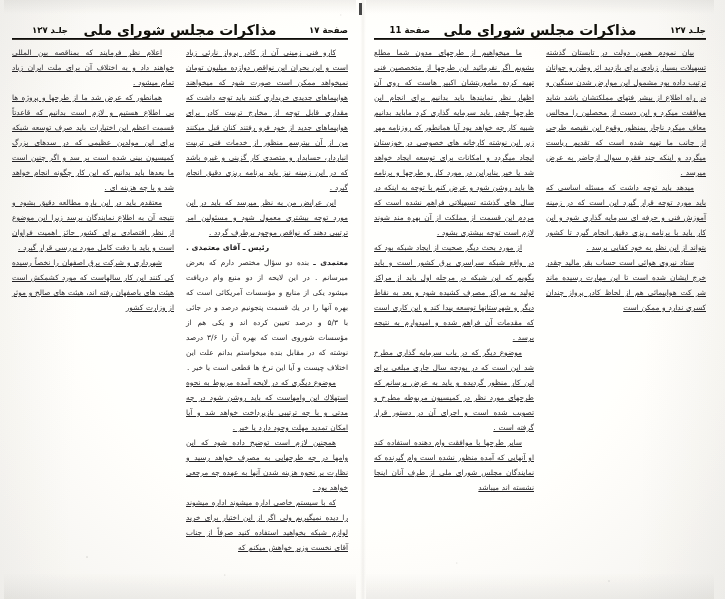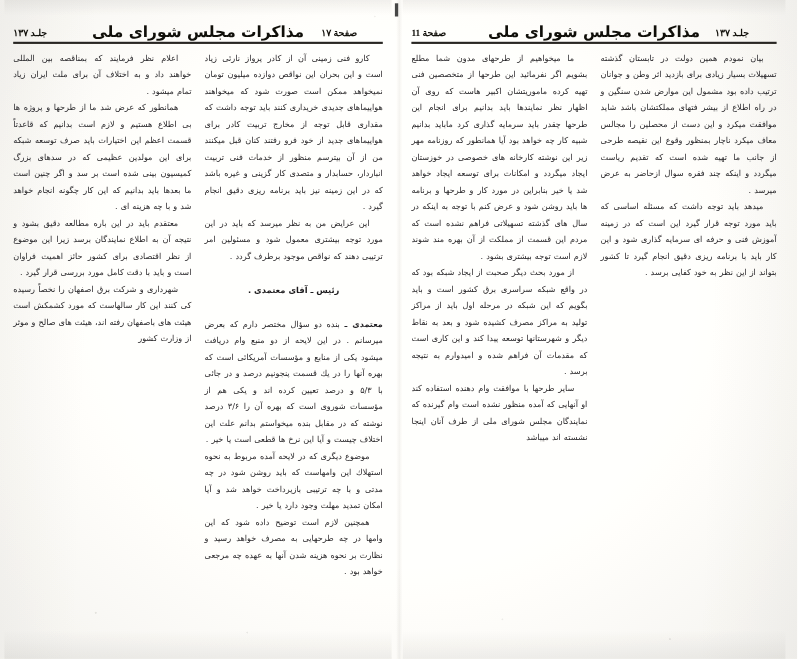--- a/index.html
+++ b/index.html
@@ -71,23 +71,22 @@
     letter-spacing: 0.2px;
   }
   .runhead .rh-title {
     flex: 1;
     text-align: center;
     font-size: 14px;
     letter-spacing: 0.3px;
   }
   .runhead .rh-side {
     min-width: 56px;
-    text-align: left;
+    text-align: right;
     white-space: nowrap;
-    font-family: Liberation Serif, serif;
   }
   .rule {
     position: absolute;
     left: 8px;
     right: 8px;
     top: 38px;
     height: 0;
     border-top: 1.6px solid #141311;
     border-bottom: 0.7px solid #3a3833;
   }
@@ -113,30 +112,30 @@
     margin: 0 0 0 0;
     font-size: 7.4px;
     line-height: 15px;
     text-align: justify;
     text-align-last: right;
     color: #17161a;
     word-spacing: 0.4px;
     letter-spacing: 0.05px;
     text-indent: 0;
   }
-  .para.indent { text-indent: 12px; }
+  .para.indent { text-indent: 12px; text-decoration: underline; }
   .para + .para { margin-top: 0; }
 
   .speaker {
     font-size: 7.6px;
     line-height: 15px;
     font-weight: bold;
     color: #111013;
-    text-align: center;
-    margin: 16px;
+    text-align: left;
+    margin: 0;
   }
   .speaker-inline {
     font-weight: bold;
   }
 
   
   .inklike {
     filter: blur(0.16px);
     opacity: 0.93;
   }
@@ -180,25 +179,27 @@
       <span class="rh-title">مذاکرات مجلس شوراى ملى</span>
       <span class="rh-side">صفحة 11</span>
     </div>
     <div class="rule"></div>
 
     <div class="cols">
 
       <div class="col inklike">
         <p class="para indent">بيان نمودم همين دولت در تابستان گذشته تسهيلات بسيار زيادى براى بازديد اثر وطن و جوانان ترتيب داده بود مشمول اين موارض شدن سنگين و در راه اطلاع از بيشر فتهاى مملكتشان باشد شايد موافقت ميكرد و اين دست از محصلين را مجالس معاف ميكرد ناچار بمنظور وقوع اين نقيصه طرحى از جانب ما تهيه شده است كه تقديم رياست ميگردد و اينكه چند فقره سوال ازحاضر به عرض ميرسد .</p>
         <p class="para indent">ميدهد بايد توجه داشت كه مسئله اساسى كه بايد مورد توجه قرار گيرد اين است كه در زمينه آموزش فنى و حرفه اى سرمايه گذارى شود و اين كار بايد با برنامه ريزى دقيق انجام گيرد تا كشور بتواند از اين نظر به خود كفايى برسد .</p>
+        <p class="para indent">ستاد نيروى هوائى است حساب بقر ماليد چقدر خرج ايشان شده است تا اين مهارت رسيده ماند شر كت هواپيمائى هم از لحاظ كادر پرواز چندان كسرى ندارد و ممكن است</p>
       </div>
 
       <div class="col inklike">
         <p class="para indent">ما ميخواهيم از طرحهاى مدون شما مطلع بشويم اگر نفرمائيد اين طرحها از متخصصين فنى تهيه كرده ماموريتشان اكبير هاست كه روى آن اظهار نظر نمايندها بايد بدانيم براى انجام اين طرحها چقدر بايد سرمايه گذارى كرد مابايد بدانيم شبيه كار چه خواهد بود آيا همانطور كه روزنامه مهر زير اين نوشته كارخانه هاى خصوصى در خوزستان ايجاد ميگردد و امكانات براى توسعه ايجاد خواهد شد يا خير بنابراين در مورد كار و طرحها و برنامه ها بايد روشن شود و عرض كنم با توجه به اينكه در سال هاى گذشته تسهيلاتى فراهم نشده است كه مردم اين قسمت از مملكت از آن بهره مند شوند لازم است توجه بيشترى بشود .</p>
         <p class="para indent">از مورد بحث ديگر صحبت از ايجاد شبكه بود كه در واقع شبكه سراسرى برق كشور است و بايد بگويم كه اين شبكه در مرحله اول بايد از مراكز توليد به مراكز مصرف كشيده شود و بعد به نقاط ديگر و شهرستانها توسعه پيدا كند و اين كارى است كه مقدمات آن فراهم شده و اميدوارم به نتيجه برسد .</p>
+        <p class="para indent">موضوع ديگر كه در باب سرمايه گذارى مطرح شد اين است كه در بودجه سال جارى مبلغى براى اين كار منظور گرديده و بايد به عرض برسانم كه طرحهاى مورد نظر در كميسيون مربوطه مطرح و تصويب شده است و اجراى آن در دستور قرار گرفته است .</p>
         <p class="para indent">ساير طرحها با موافقت وام دهنده استفاده كند او آنهايى كه آمده منظور نشده است وام گيرنده كه نمايندگان مجلس شوراى ملى از طرف آنان اينجا نشسته اند ميباشد</p>
       </div>
     </div>
     <div class="edge-shadow-top"></div>
     <div class="edge-shadow-bottom"></div>
   </div>
 
   <div class="sheet" id="sheet-left">
     <div class="runhead">
       <span class="rh-side">صفحة ۱۷</span>
@@ -209,20 +210,21 @@
 
     <div class="cols">
 
       <div class="col inklike">
         <p class="para indent">كارو فنى زمينى آن از كادر پرواز نارئى زياد است و اين بحران اين نواقص دوازده ميليون تومان نميخواهد ممكن است صورت شود كه ميخواهند هواپيماهاى جديدى خريدارى كنند بايد توجه داشت كه مقدارى قابل توجه از مخارج تربيت كادر براى هواپيماهاى جديد از خود فرو رفتند كنان قبل ميكنند من از آن بيترسم منظور از خدمات فنى تربيت انباردار، حسابدار و متصدى كار گزينى و غيره باشد كه در اين زمينه نيز بايد برنامه ريزى دقيق انجام گيرد .</p>
         <p class="para indent">اين عرايض من به نظر ميرسد كه بايد در اين مورد توجه بيشترى معمول شود و مسئولين امر ترتيبى دهند كه نواقص موجود برطرف گردد .</p>
         <p class="speaker">رئيس ـ آقاى معتمدى .</p>
         <p class="para"><span class="speaker-inline">معتمدى ـ</span> <span>بنده دو سؤال مختصر دارم كه بعرض ميرسانم . در اين لايحه از دو منبع وام دريافت ميشود يكى از منابع و مؤسسات آمريكائى است كه بهره آنها را در يك قسمت پنجونيم درصد و در جائى با ۵/۳ و درصد تعيين كرده اند و يكى هم از مؤسسات شوروى است كه بهره آن را ۳/۶ درصد نوشته كه در مقابل بنده ميخواستم بدانم علت اين اختلاف چيست و آيا اين نرخ ها قطعى است يا خير .</span></p>
         <p class="para indent">موضوع ديگرى كه در لايحه آمده مربوط به نحوه استهلاك اين وامهاست كه بايد روشن شود در چه مدتى و با چه ترتيبى بازپرداخت خواهد شد و آيا امكان تمديد مهلت وجود دارد يا خير .</p>
         <p class="para indent">همچنين لازم است توضيح داده شود كه اين وامها در چه طرحهايى به مصرف خواهد رسيد و نظارت بر نحوه هزينه شدن آنها به عهده چه مرجعى خواهد بود .</p>
+        <p class="para indent">كه با سيستم خاصى اداره ميشوند اداره ميشوند را ديده نميگيريم ولى اگر از اين اختيار براى خريد لوازم شبكه بخواهيد استفاده كنيد صرفاً از جناب آقاى نخست وزير خواهش ميكنم كه</p>
       </div>
 
       <div class="col inklike">
         <p class="para indent">اعلام نظر فرمايند كه بمناقصه بين المللى خواهند داد و به اختلاف آن براى ملت ايران زياد تمام ميشود .</p>
         <p class="para indent">همانطور كه عرض شد ما از طرحها و پروژه ها بى اطلاع هستيم و لازم است بدانيم كه قاعدتاً قسمت اعظم اين اختيارات بايد صرف توسعه شبكه براى اين مولدين عظيمى كه در سدهاى بزرگ كميسيون بينى شده است بر سد و اگر چنين است ما بعدها بايد بدانيم كه اين كار چگونه انجام خواهد شد و با چه هزينه اى .</p>
         <p class="para indent">معتقدم بايد در اين باره مطالعه دقيق بشود و نتيجه آن به اطلاع نمايندگان برسد زيرا اين موضوع از نظر اقتصادى براى كشور حائز اهميت فراوان است و بايد با دقت كامل مورد بررسى قرار گيرد .</p>
         <p class="para indent">شهردارى و شركت برق اصفهان را نخصاً رسيده كى كنند اين كار سالهاست كه مورد كشمكش است هيئت هاى باصفهان رفته اند، هيئت هاى صالح و موثر از وزارت كشور</p>
       </div>
     </div>
     <div class="edge-shadow-top"></div>

